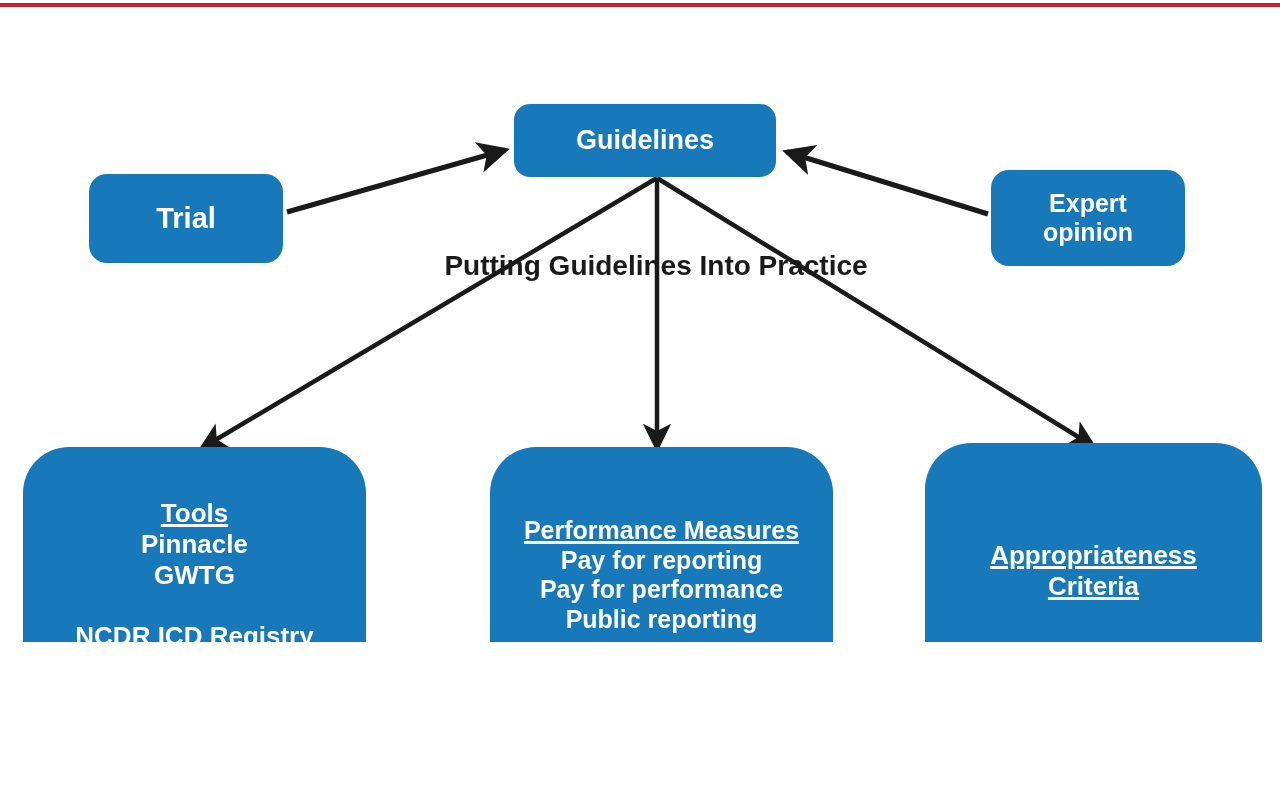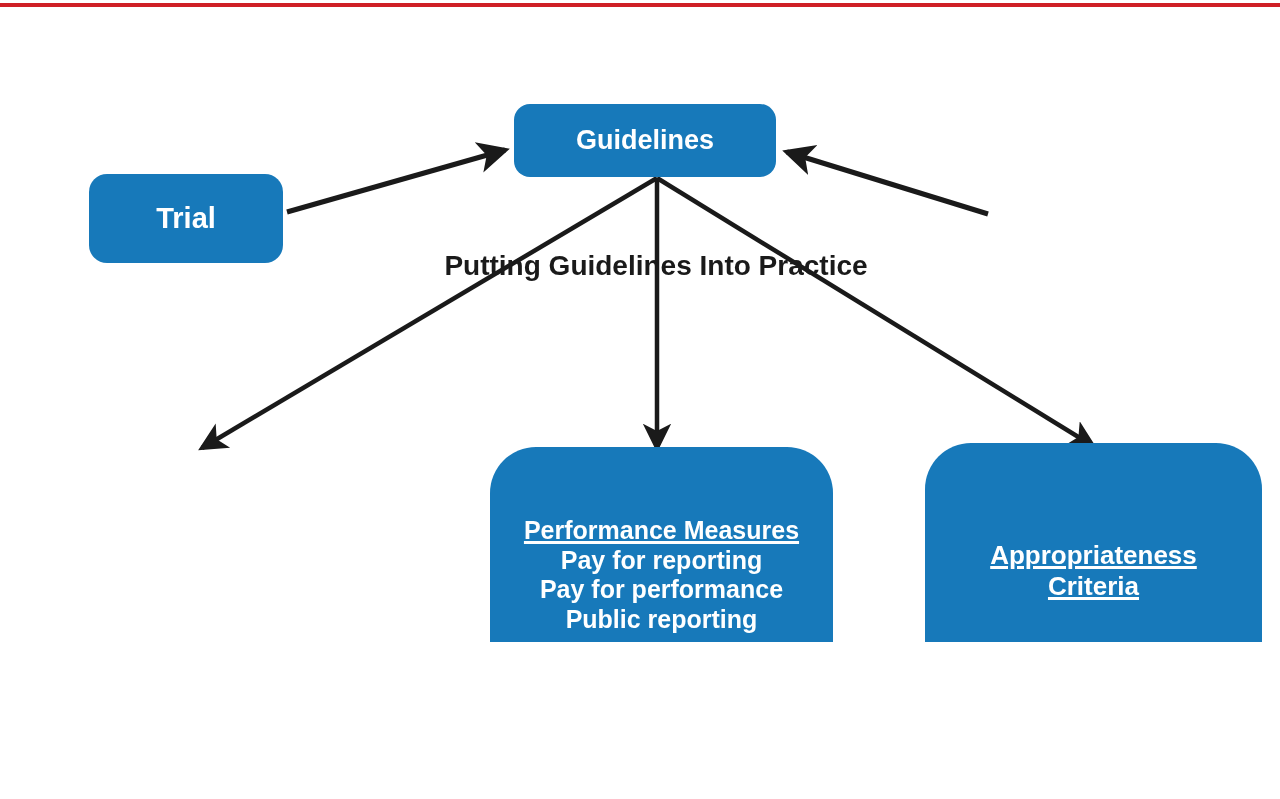--- a/index.html
+++ b/index.html
@@ -137,21 +137,36 @@
       <span class="ln">Guidelines</span>
     </span>
   </div>
 
   <div class="node" id="node-trial">
     <span class="lines">
       <span class="ln">Trial</span>
     </span>
   </div>
 
+  <div class="node" id="node-expert">
+    <span class="lines">
+      <span class="ln">Expert</span>
+      <span class="ln">opinion</span>
+    </span>
+  </div>
 
+  <div class="node" id="node-tools">
+    <span class="lines">
+      <span class="ln u">Tools</span>
+      <span class="ln">Pinnacle</span>
+      <span class="ln">GWTG</span>
+      <span class="ln spacer">&nbsp;</span>
+      <span class="ln">NCDR ICD Registry</span>
+    </span>
+  </div>
 
   <div class="node" id="node-performance">
     <span class="lines">
       <span class="ln u">Performance Measures</span>
       <span class="ln">Pay for reporting</span>
       <span class="ln">Pay for performance</span>
       <span class="ln">Public reporting</span>
     </span>
   </div>
 

